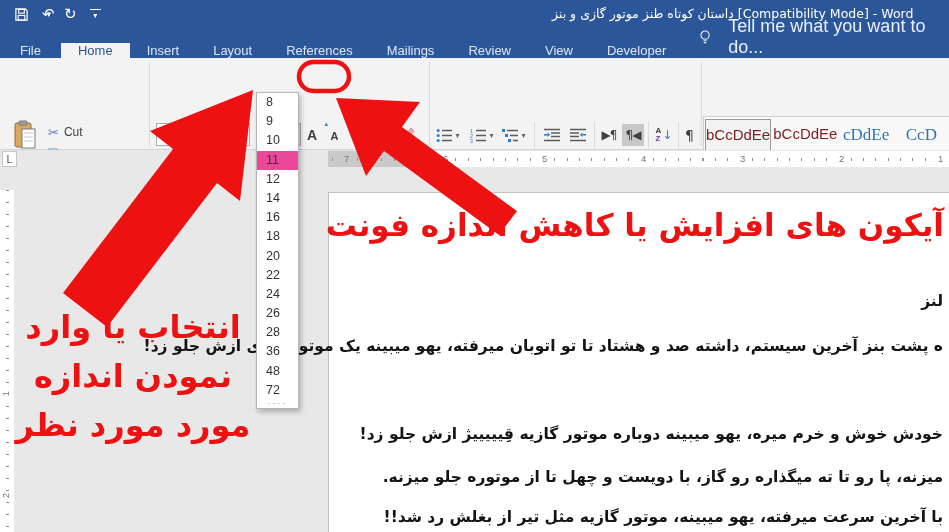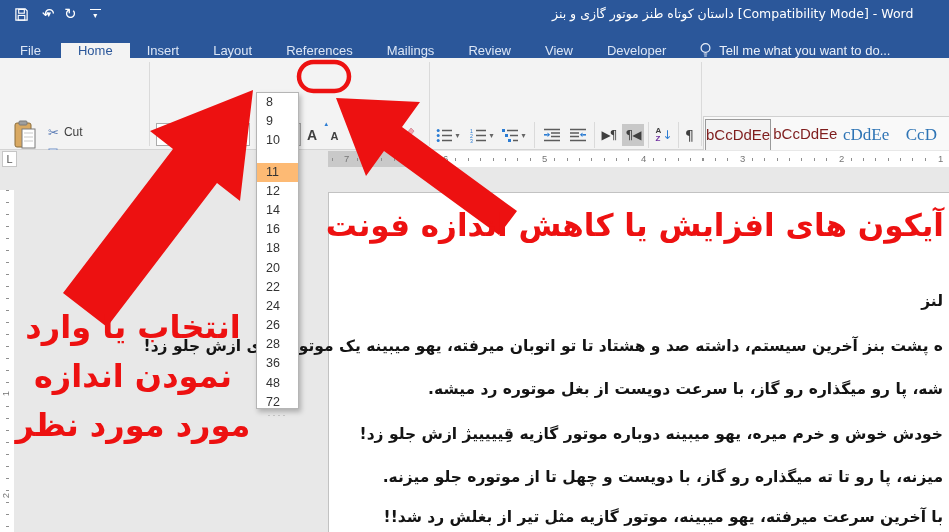--- a/index.html
+++ b/index.html
@@ -15,21 +15,21 @@
   .qbtn svg{display:block;}
   .qsep{font-size:9px;margin-left:-8px;}
   .qmore{width:11px;border-top:1.5px solid #fff;font-size:8px;text-align:center;line-height:9px;padding-top:1px;}
   .wintitle{position:absolute;left:552px;top:0;height:28px;line-height:28px;color:#fff;font-size:12.5px;white-space:nowrap;}
 
   
   .tabrow{position:absolute;left:0;top:28px;width:949px;height:30px;background:var(--accent);display:flex;align-items:flex-end;color:#dce6f5;font-size:13px;}
   .tab{padding:0 17px;display:flex;align-items:center;white-space:nowrap;}
   .tab.filetab{padding:0 20px;}
   .tab.active{background:#f3f3f3;color:var(--accent);}
-  .tellme{display:flex;align-items:center;gap:7px;margin-left:16px;color:#e9eff9;font-size:13px;}
+  .tellme{display:flex;align-items:center;gap:17px;margin-left:16px;color:#e9eff9;font-size:18px;}
 
   
   .ribbon{position:absolute;left:0;top:58px;width:949px;height:92px;background:#f3f3f3;border-bottom:1px solid #d4d4d4;color:#444;}
   .gdiv{position:absolute;top:4px;height:84px;width:1px;background:#dadada;}
   .glabel{position:absolute;font-size:10.5px;color:#707070;text-align:center;}
   .launch{position:absolute;width:10px;height:10px;}
   .launch svg{display:block;}
   .rbtn{position:absolute;display:flex;align-items:center;justify-content:center;color:#3f3f3f;}
   .rbtn.active{background:#c8c8c8;}
   .drop{font-size:8px;color:#666;margin-left:2px;}
@@ -43,21 +43,21 @@
   .growA{font-size:14px;font-weight:bold;position:relative;}
   .shrA{font-size:11px;font-weight:bold;position:relative;}
   .tri{position:absolute;top:-4px;right:-7px;font-size:7px;color:#2b7cd3;}
   .fx{color:#2779c4;font-weight:bold;font-size:16px;}
   .fcol{font-weight:bold;font-size:13px;line-height:11px;display:inline-block;border-bottom:3px solid #c00000;padding:0 1px;}
   .hl{font-size:11px;line-height:10px;display:inline-block;border-bottom:4px solid #f7e34c;}
 
   
   .sizedrop{position:absolute;left:256px;top:92px;width:43px;height:317px;background:#fff;border:1px solid #b5b5b5;box-shadow:2px 3px 5px rgba(0,0,0,.25);z-index:5;font-size:12.5px;color:#333;}
   .sizedrop .it{height:19.2px;line-height:19.2px;padding-left:9px;}
-  .sizedrop .it.hi{background:#fdba74;margin-top:12px;}
+  .sizedrop .it.hi{background:#ec4899;}
   .sizedrop .grip{height:9px;line-height:6px;text-align:center;color:#9a9a9a;font-size:9px;letter-spacing:2px;}
 
   
   .stylebox{position:absolute;left:703px;top:58px;width:246px;height:69px;background:#f9f9f9;border:1px solid #d0d0d0;border-right:none;display:flex;}
   .styleit{width:72px;margin:2px 1px;padding-top:6px;text-align:center;}
   .styleit.sel{border:1px solid #9a9a9a;background:#f3f3f3;}
   .sprev{font-size:15px;color:#7f1d1d;white-space:nowrap;}
   .sprev.h{color:var(--hblue);font-size:17px;font-family:"Liberation Serif",serif;}
   .slab{font-size:10.5px;color:#555;margin-top:6px;white-space:nowrap;}
 
@@ -381,21 +381,20 @@
 
 <div class="docarea">
   <div class="vruler">
     <div class="ticks"></div>
     <span class="vnum" style="top:198px">1</span>
     <span class="vnum" style="top:300px">2</span>
   </div>
   <div class="page">
     <div class="dline" style="top:99px">لنز</div>
     <div class="dline" style="top:144px">ه پشت بنز آخرین سیستم، داشته صد و هشتاد تا تو اتوبان میرفته، یهو میبینه یک موتور گازی ازش جلو زد!</div>
-    <div class="dline" style="top:187px">شه، پا رو میگذاره رو گاز، با سرعت دویست از بغل موتوره رد میشه.</div>
     <div class="dline" style="top:232px">خودش خوش و خرم میره، یهو میبینه دوباره موتور گازیه قِیییییژ ازش جلو زد!</div>
     <div class="dline" style="top:275px">میزنه، پا رو تا ته میگذاره رو گاز، با دویست و چهل تا از موتوره جلو میزنه.</div>
     <div class="dline" style="top:315px">با آخرین سرعت میرفته، یهو میبینه، موتور گازیه مثل تیر از بغلش رد شد!!</div>
   </div>
 </div>
 
 <div class="sizedrop">
   <div class="it">8</div>
   <div class="it">9</div>
   <div class="it">10</div>

